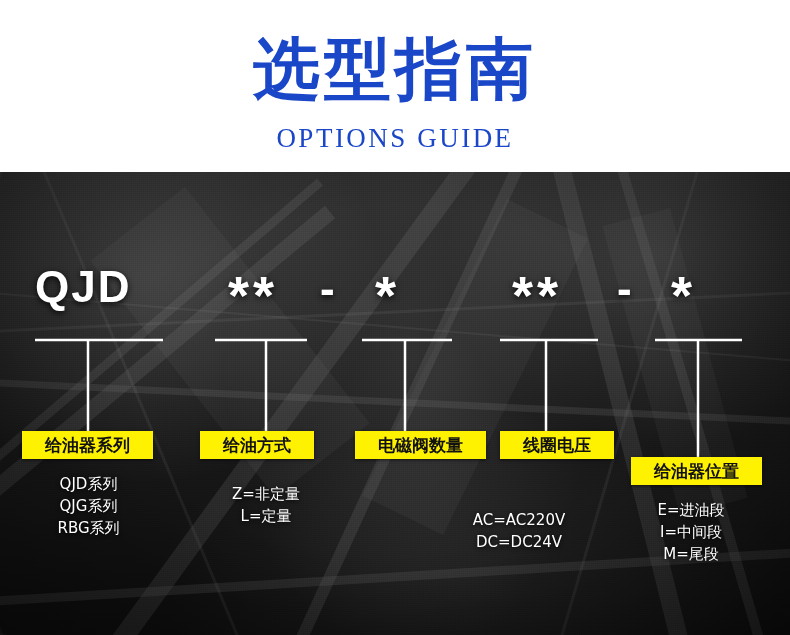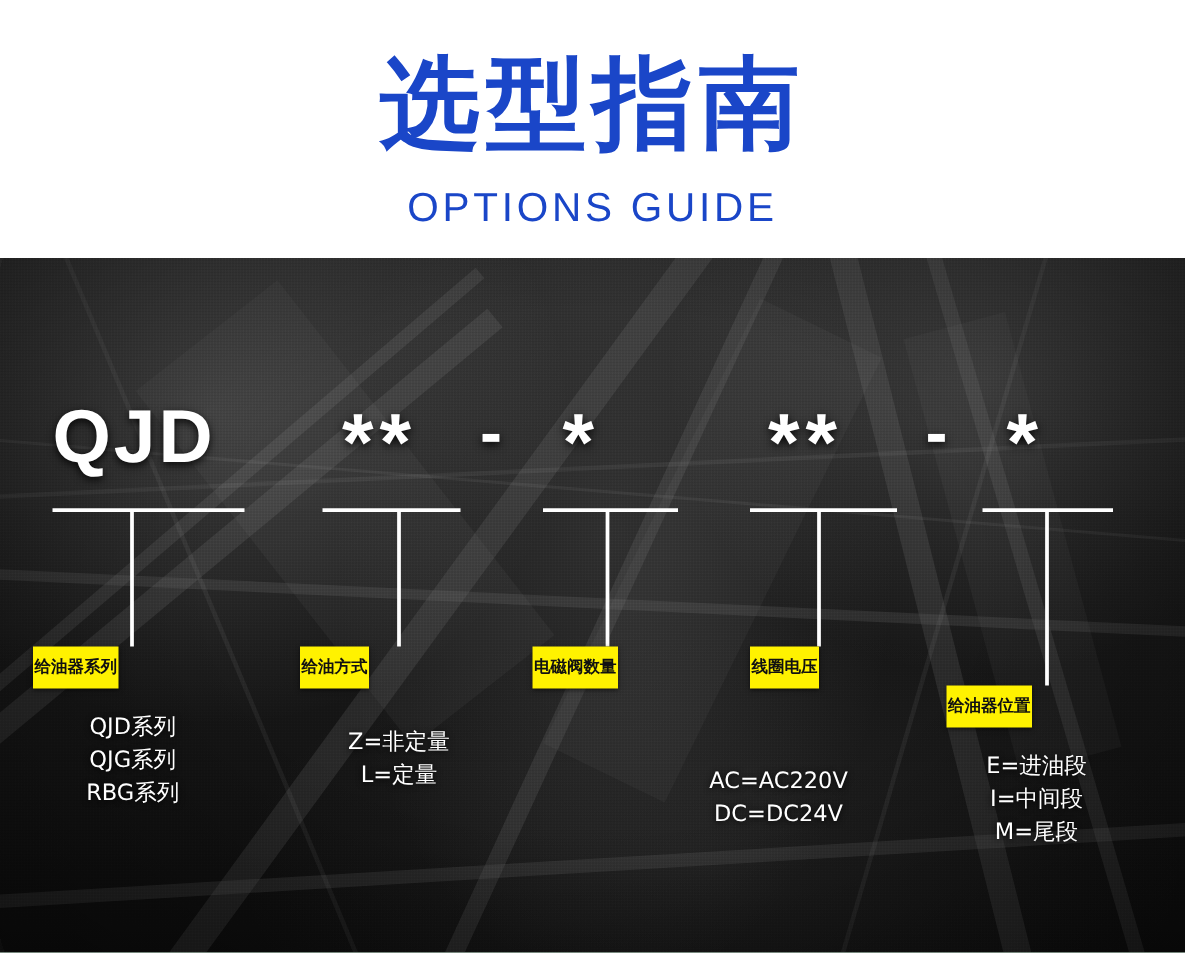--- a/index.html
+++ b/index.html
@@ -41,21 +41,21 @@
     letter-spacing: 4px;
     color: #1a46c8;
     line-height: 78px;
   }
   .title-en {
     position: absolute;
     left: 0;
     top: 122px;
     width: 790px;
     text-align: center;
-    font-family: Liberation Sans, sans-serif;
+    font-family: Liberation Serif, serif;
     font-size: 27px;
     font-weight: normal;
     letter-spacing: 2.5px;
     color: #1a46c8;
     line-height: 32px;
   }
 
   
   .panel {
     position: absolute;
@@ -108,21 +108,21 @@
     height: 70px;
   }
   .code-tok {
     position: absolute;
     color: #ffffff;
     font-family: "Liberation Sans", sans-serif;
     font-weight: bold;
     text-shadow: 0 2px 6px rgba(0,0,0,0.85);
     white-space: nowrap;
   }
-  .tok-qjd  { left: 35px;  top: 0px;  font-size: 50px; letter-spacing: 2px; }
+  .tok-qjd  { left: 35px;  top: 0px;  font-size: 44px; letter-spacing: 2px; }
   .tok-s1   { left: 228px; top: 2px;  font-size: 54px; letter-spacing: 4px; }
   .tok-d1   { left: 320px; top: 2px;  font-size: 44px; }
   .tok-s2   { left: 375px; top: 2px;  font-size: 54px; }
   .tok-s3   { left: 512px; top: 2px;  font-size: 54px; letter-spacing: 4px; }
   .tok-d2   { left: 617px; top: 2px;  font-size: 44px; }
   .tok-s4   { left: 671px; top: 2px;  font-size: 54px; }
 
   
   .leaders {
     position: absolute;
@@ -131,25 +131,25 @@
     width: 790px;
     height: 463px;
   }
 
   
   .chip {
     position: absolute;
     background: #fff200;
     color: #111111;
     font-family: "DejaVu Sans", sans-serif;
-    font-size: 11px;
+    font-size: 17px;
     font-weight: bold;
     line-height: 28px;
     height: 28px;
-    padding: 0 1px;
+    padding: 0 23px;
     white-space: nowrap;
     box-shadow: 0 1px 3px rgba(0,0,0,0.6);
   }
   .chip-1 { left: 22px;  top: 259px; }
   .chip-2 { left: 200px; top: 259px; }
   .chip-3 { left: 355px; top: 259px; }
   .chip-4 { left: 500px; top: 259px; }
   .chip-5 { left: 631px; top: 285px; }
 
   

